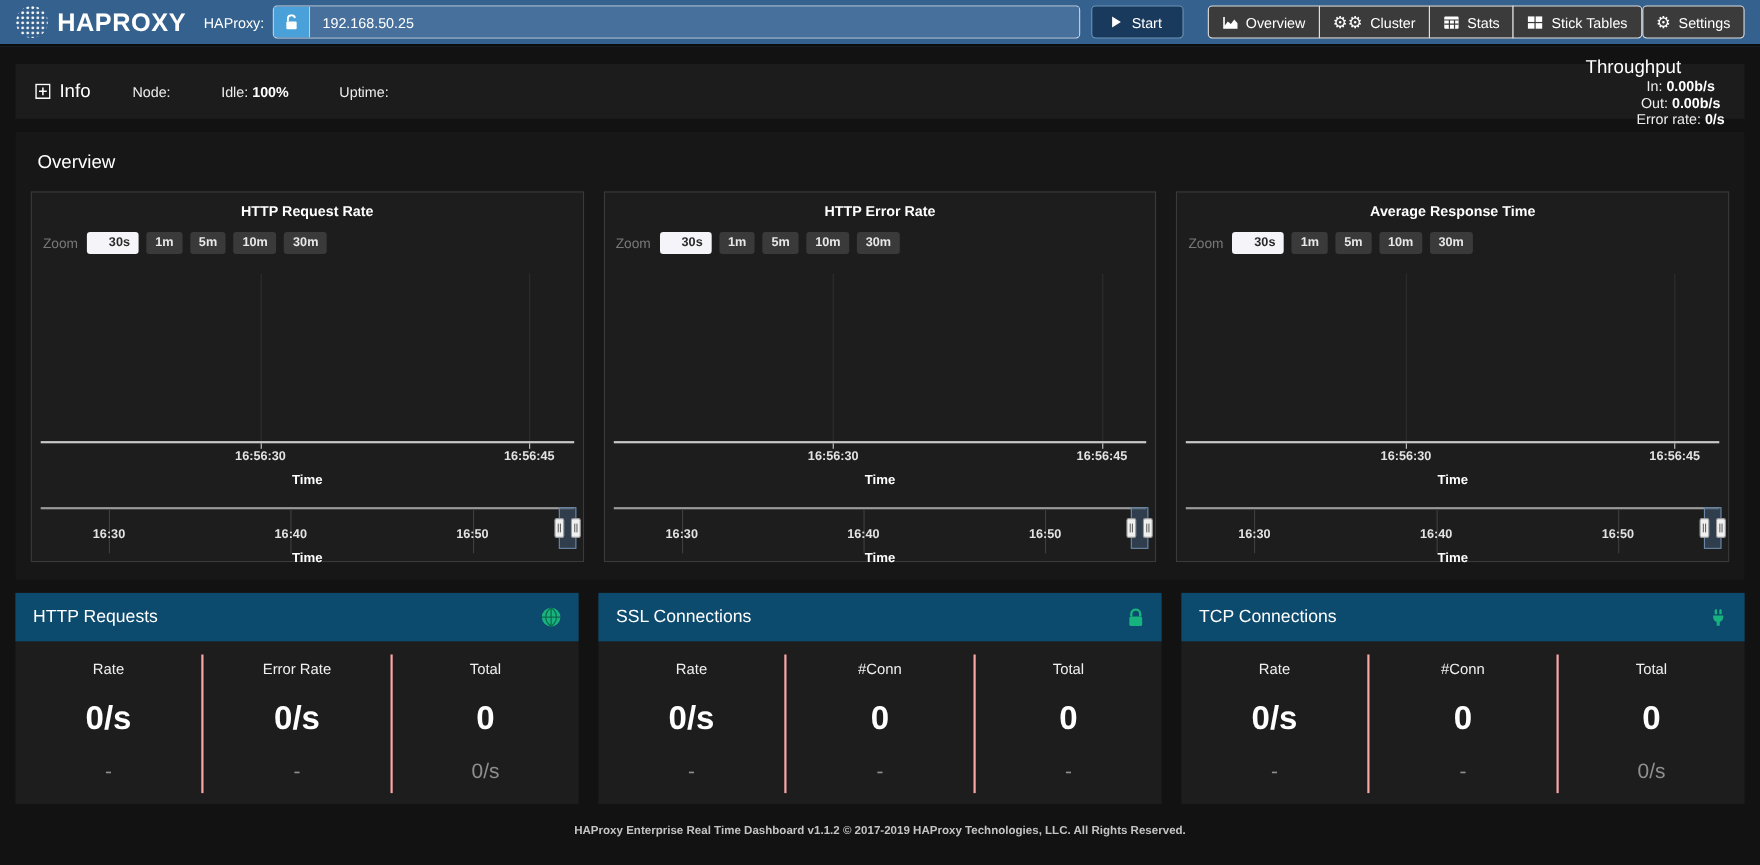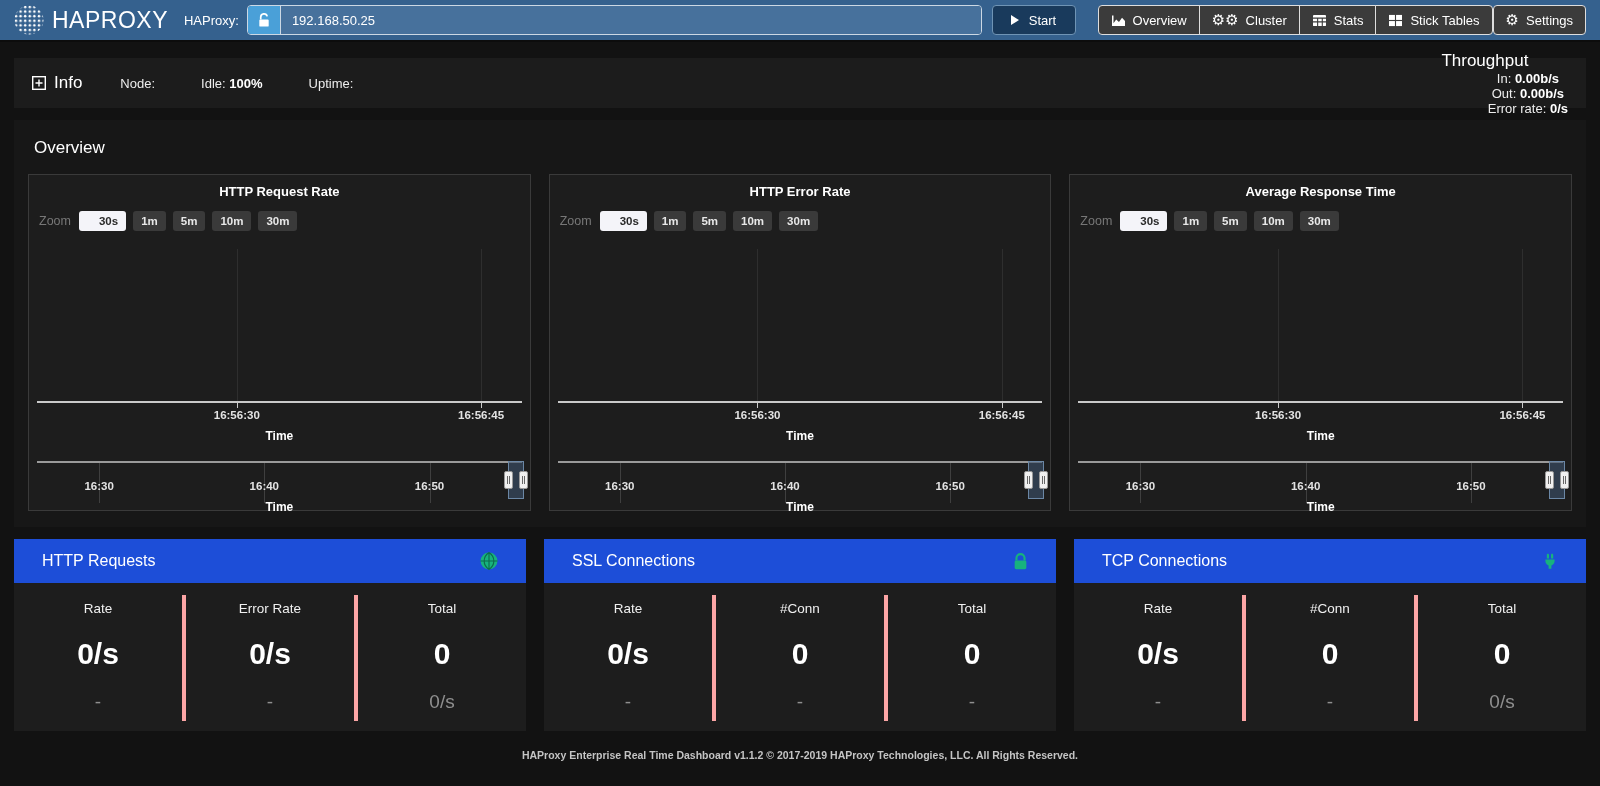--- a/index.html
+++ b/index.html
@@ -8,21 +8,21 @@
     background:#121212;
     font-family:"Liberation Sans", sans-serif;
     overflow:hidden;
   }
   
   .navbar {
     height:42px; background:#35618e; display:flex; align-items:center;
     padding:0 14px; border-bottom:2px solid #0c0c0c;
   }
   .brand { display:flex; align-items:center; gap:8px; }
-  .brand-text { color:#fff; font-size:23px; font-weight:normal; letter-spacing:.5px; }
+  .brand-text { color:#fff; font-size:23px; font-weight:bold; letter-spacing:.5px; }
   .instance-label { color:#fff; font-size:13px; font-weight:normal; margin-left:16px; white-space:nowrap; }
   .addr-group {
     flex:1; max-width:800px; height:30px; margin-left:8px; display:flex;
     border:1px solid #ccd8e4; border-radius:4px; overflow:hidden;
   }
   .lock-btn {
     width:33px; background:#4aa0d8; border:none; border-right:1px solid #ccd8e4;
     display:flex; align-items:center; justify-content:center; cursor:pointer;
   }
   .addr-input {
@@ -93,25 +93,25 @@
     position:absolute; top:296px; width:9px; height:18px; background:#f0f0f0;
     border:1px solid #999; border-radius:2px; cursor:ew-resize;
   }
   .h-left { right:17px; } .h-right { right:2px; }
   .nav-handle::before, .nav-handle::after { content:""; position:absolute; top:4px; bottom:4px; width:1px; background:#666; }
   .nav-handle::before { left:2px; } .nav-handle::after { right:2px; }
 
   
   .cards-row { margin:12px 14px 0; display:flex; gap:18px; }
   .card { flex:1; background:#1d1d1d; }
-  .card-header { height:44px; background:#1d4ed8; display:flex; align-items:center; padding:0 28px; }
+  .card-header { height:44px; background:#0c4a6e; display:flex; align-items:center; padding:0 16px; }
   .card-title { color:#fff; font-size:16px; }
   .card-icon { margin-left:auto; display:flex; align-items:center; }
   .card-body { display:flex; padding:12px 0 10px; height:148px; }
-  .stat-col { flex:1; text-align:center; display:flex; flex-direction:column; justify-content:space-between; padding:6px 0 8px; border-right:4px solid #fca5a5; }
+  .stat-col { flex:1; text-align:center; display:flex; flex-direction:column; justify-content:space-between; padding:6px 0 8px; border-right:2px solid #fca5a5; }
   .stat-col:last-child { border-right:none; }
   .stat-label { font-size:13.5px; color:#f0f0f0; }
   .stat-value { font-size:30px; font-weight:bold; color:#fff; }
   .stat-sub { font-size:19px; color:#8f8f8f; }
 
   
   .footer { text-align:center; margin-top:18px; font-size:10.5px; font-weight:bold; color:#c4c4c4; }
 </style>
 </head>
 <body>

